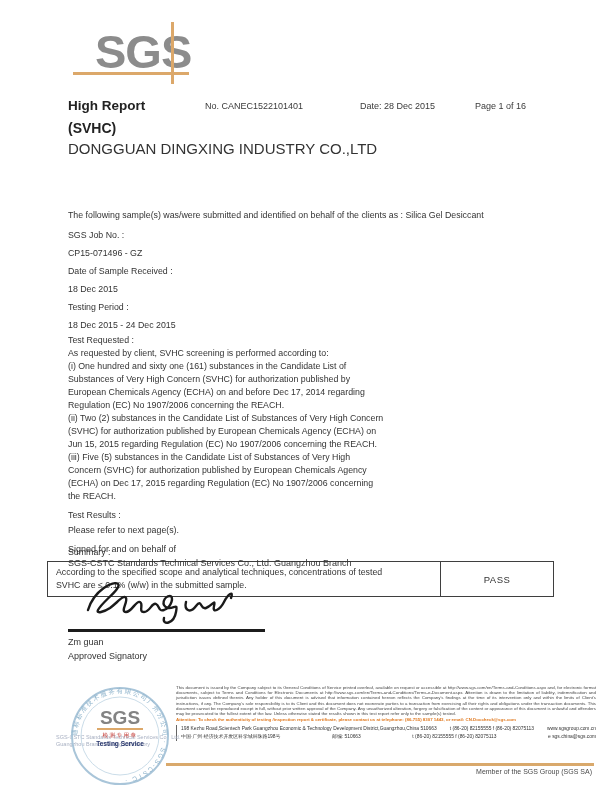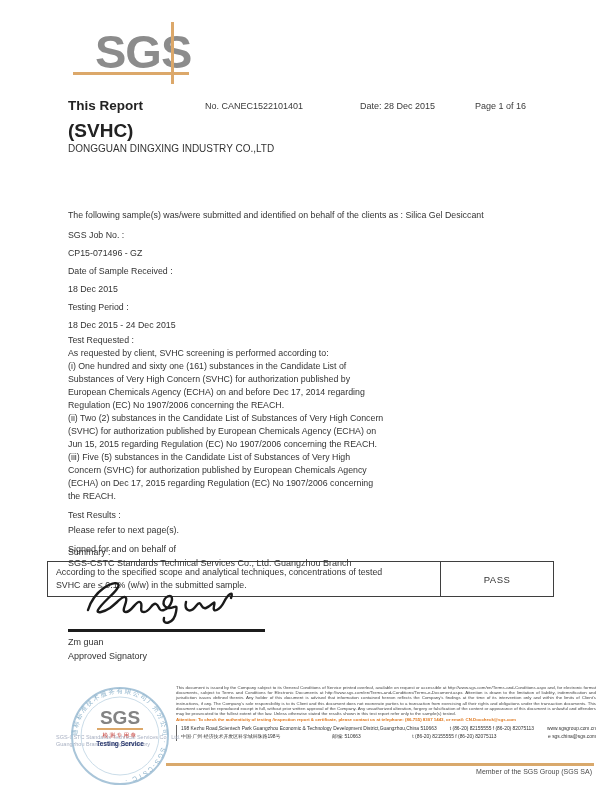--- a/index.html
+++ b/index.html
@@ -10,27 +10,27 @@
 
   
   .logo { position:absolute; left:95px; top:28px; width:120px; height:64px; }
   .logo-text { font-size:47px; font-weight:bold; color:#8c8c8c; letter-spacing:-1px; line-height:1; }
   .logo-underline { position:absolute; left:-22px; top:44px; width:116px; height:3px; background:#dca86a; }
   .logo-vline { position:absolute; left:76px; top:-6px; width:2.5px; height:62px; background:#dca86a; }
 
   
   .title-row { position:absolute; left:68px; top:98px; width:500px; height:40px; }
   .report-title { position:absolute; left:0; top:0; font-size:13.5px; font-weight:bold; color:#222; }
-  .report-subtitle { position:absolute; left:0; top:22px; font-size:19px; font-weight:bold; color:#222; }
+  .report-subtitle { position:absolute; left:0; top:22px; font-size:14px; font-weight:bold; color:#222; }
   .report-no { position:absolute; left:137px; top:3px; font-size:9px; color:#3a3a3a; }
   .report-date { position:absolute; left:292px; top:3px; font-size:9px; color:#3a3a3a; }
   .report-page { position:absolute; left:407px; top:3px; font-size:9px; color:#3a3a3a; }
 
   
-  .client { position:absolute; left:68px; top:142px; font-size:10px; line-height:14px; color:#333; }
+  .client { position:absolute; left:68px; top:142px; font-size:15px; line-height:14px; color:#333; }
 
   
   .intro { position:absolute; left:68px; top:210px; font-size:8.8px; color:#333; white-space:nowrap; }
   .fields { position:absolute; left:68px; top:226px; width:490px; }
   .frow { display:flex; font-size:8.8px; line-height:18px; color:#333;flex-direction:column; }
   .frow .flabel { width:117px; flex:none; }
   .frow .fvalue { width:378px; }
   .frow.para { line-height:13px; }
   .frow.para .flabel { line-height:13px; }
   .prewrap { white-space:pre-line; }
@@ -70,21 +70,21 @@
 
 <div class="page">
 
   <div class="logo">
     <div class="logo-text">SGS</div>
     <div class="logo-underline"></div>
     <div class="logo-vline"></div>
   </div>
 
   <div class="title-row">
-    <div class="report-title">This Report</div>
+    <div class="report-title">High Report</div>
     <div class="report-subtitle">(SVHC)</div>
     <div class="report-no">No. CANEC1522101401</div>
     <div class="report-date">Date: 28 Dec 2015</div>
     <div class="report-page">Page 1 of 16</div>
   </div>
 
   <div class="client">
     <div>DONGGUAN DINGXING INDUSTRY CO.,LTD</div>
   </div>
 

